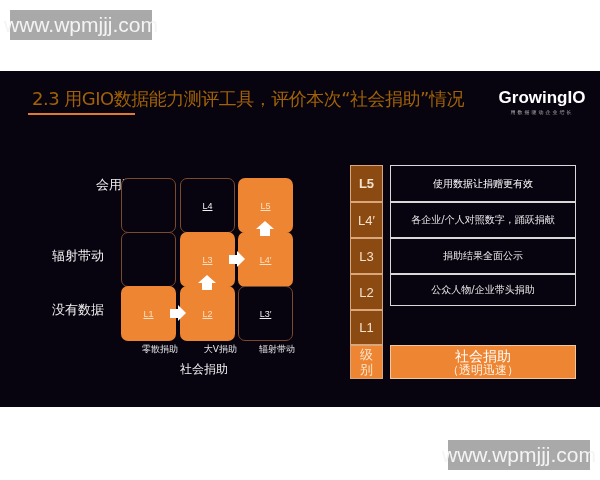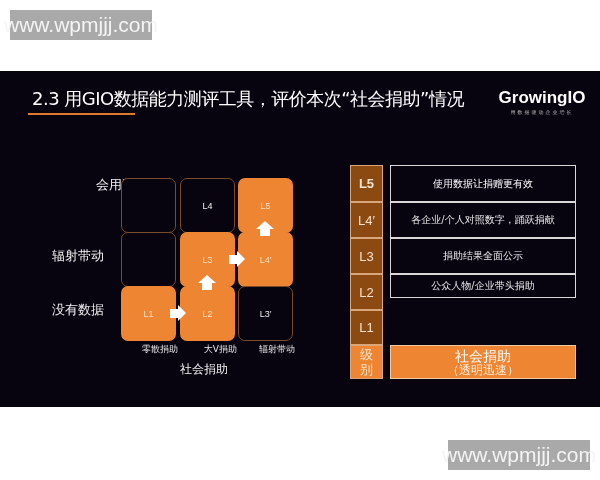--- a/index.html
+++ b/index.html
@@ -3,29 +3,29 @@
 <meta charset="utf-8">
 <style>
   html, body { margin:0; padding:0; }
   body { width:600px; height:480px; background:#ffffff; position:relative; overflow:hidden;
          font-family: "DejaVu Sans", "Liberation Sans", sans-serif; }
   .wm { position:absolute; background:#a9a9a9; color:#f4f4f4; font-family:"Liberation Sans", sans-serif;
         font-size:21px; display:flex; align-items:center; justify-content:center; }
   .wm.top { left:10px; top:10px; width:142px; height:30px; }
   .wm.bottom { left:448px; top:440px; width:142px; height:30px; }
   .slide { position:absolute; left:0; top:71px; width:600px; height:336px; background:#07030f; }
-  .title { position:absolute; left:32px; top:16px; color:#ffffff; font-size:18px; white-space:nowrap;
+  .title { position:absolute; left:32px; top:16px; color:#a16207; font-size:18px; white-space:nowrap;
            font-family:"DejaVu Sans", sans-serif; letter-spacing:-0.5px; }
   .title-underline { position:absolute; left:28px; top:42px; width:107px; height:2px; background:#e07a2e; }
   .brand { position:absolute; left:496px; top:17px; width:92px; text-align:center; color:#ffffff; }
   .brand .name { font-family:"Liberation Sans", sans-serif; font-size:17px; font-weight:bold; letter-spacing:0px; }
   .brand .tag { font-size:5px; color:#bbbbbb; letter-spacing:2px; margin-top:1px; }
   .row-label { position:absolute; left:52px; color:#f0f0f0; font-size:13px; white-space:nowrap; }
   .cell { position:absolute; width:55px; height:55px; border-radius:7px; box-sizing:border-box;
-          display:flex; align-items:center; justify-content:center; font-size:9px; font-family:"Liberation Sans", sans-serif; }
+          display:flex; align-items:center; justify-content:center; font-size:9px; font-family:"Liberation Sans", sans-serif;text-decoration:underline; }
   .cell.empty { border:1px solid #7a4a2c; background:#07030f; color:#f0f0f0; }
   .cell.on { background:#ee8532; color:#fbe0c4; }
   .arr-right { position:absolute; }
   .arr-right .shaft { position:absolute; background:#fff; }
   .arr-right .head { position:absolute; width:0; height:0; border-top:8px solid transparent; border-bottom:8px solid transparent; border-left:8px solid #fff; }
   .arr-up .shaft { position:absolute; background:#fff; }
   .arr-up .head { position:absolute; width:0; height:0; border-left:9px solid transparent; border-right:9px solid transparent; border-bottom:8px solid #fff; }
   .arr-up { position:absolute; }
   .col-label { position:absolute; color:#e6e6e6; font-size:9px; white-space:nowrap; text-align:right; width:60px; }
   .axis-label { position:absolute; left:180px; top:290px; color:#f0f0f0; font-size:12px; white-space:nowrap; }
@@ -96,21 +96,21 @@
   <div class="tbl-lvl" style="top:94px; height:37px; font-weight:bold;">L5</div>
   <div class="tbl-desc bold" style="top:94px; height:37px;">使用数据让捐赠更有效</div>
 
   <div class="tbl-lvl" style="top:131px; height:36px;">L4′</div>
   <div class="tbl-desc" style="top:131px; height:36px;">各企业/个人对照数字，踊跃捐献</div>
 
   <div class="tbl-lvl" style="top:167px; height:36px;">L3</div>
   <div class="tbl-desc" style="top:167px; height:36px;">捐助结果全面公示</div>
 
   <div class="tbl-lvl" style="top:203px; height:36px;">L2</div>
-  <div class="tbl-desc" style="top:203px; height:24px;">公众人物/企业带头捐助</div>
+  <div class="tbl-desc" style="top:203px; height:32px;">公众人物/企业带头捐助</div>
 
   <div class="tbl-lvl" style="top:239px; height:35px;">L1</div>
 
   <div class="tbl-lvl foot" style="top:274px; height:34px;">
     <span>级</span>
     <span>别</span>
   </div>
   <div class="tbl-desc foot" style="top:274px; height:34px;">
     <span class="main">社会捐助</span>
     <span class="sub">（透明迅速）</span>

